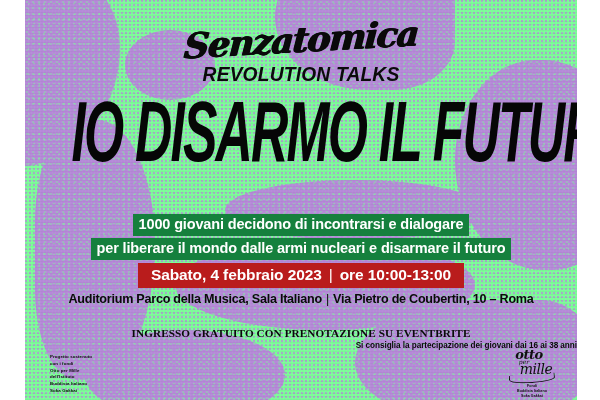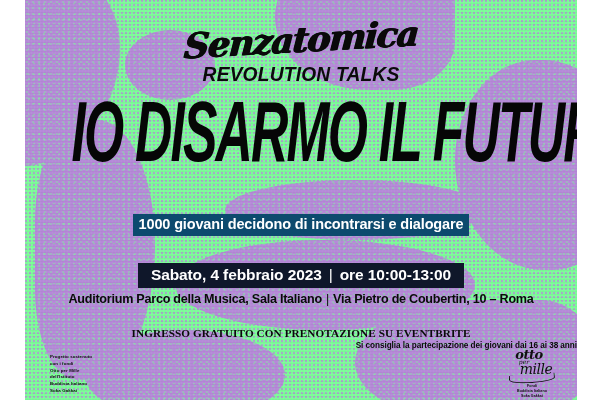--- a/index.html
+++ b/index.html
@@ -145,42 +145,42 @@
   
   .statement {
     position: absolute;
     left: 0;
     right: 0;
     top: 214px;
     text-align: center;
   }
   .statement .hl {
     display: inline-block;
-    background: #0c4a6e;
+    background: #15803d;
     color: #ffffff;
     font-weight: 700;
     font-size: 14.5px;
     line-height: 1.32;
     padding: 1px 6px 2px 6px;
     letter-spacing: -0.15px;
     white-space: nowrap;
   }
   .statement .row { margin-bottom: 2px; }
 
   
   .datetime {
     position: absolute;
     left: 0;
     right: 0;
     top: 263px;
     text-align: center;
   }
   .datetime .hl {
     display: inline-block;
-    background: #0f172a;
+    background: #b91c1c;
     color: #ffffff;
     font-weight: 700;
     font-size: 15.5px;
     padding: 3px 13px 4px 13px;
     letter-spacing: -0.1px;
     white-space: nowrap;
   }
   .datetime .sep {
     display: inline-block;
     padding: 0 7px;
@@ -319,20 +319,23 @@
       <div class="brand-logo">Senzatomica</div>
 
       <div class="brand-sub">REVOLUTION TALKS</div>
 
       <div class="headline">IO DISARMO IL FUTURO</div>
 
       <div class="statement">
         <div class="row">
           <span class="hl">1000 giovani decidono di incontrarsi e dialogare</span>
         </div>
+        <div class="row">
+          <span class="hl">per liberare il mondo dalle armi nucleari e disarmare il futuro</span>
+        </div>
       </div>
 
       <div class="datetime">
         <span class="hl">
           <span>Sabato, 4 febbraio 2023</span><span class="sep">|</span><span>ore 10:00-13:00</span>
         </span>
       </div>
 
       <div class="venue">
         <span>Auditorium Parco della Musica, Sala Italiano</span><span class="sep">|</span><span>Via Pietro de Coubertin, 10 – Roma</span>

